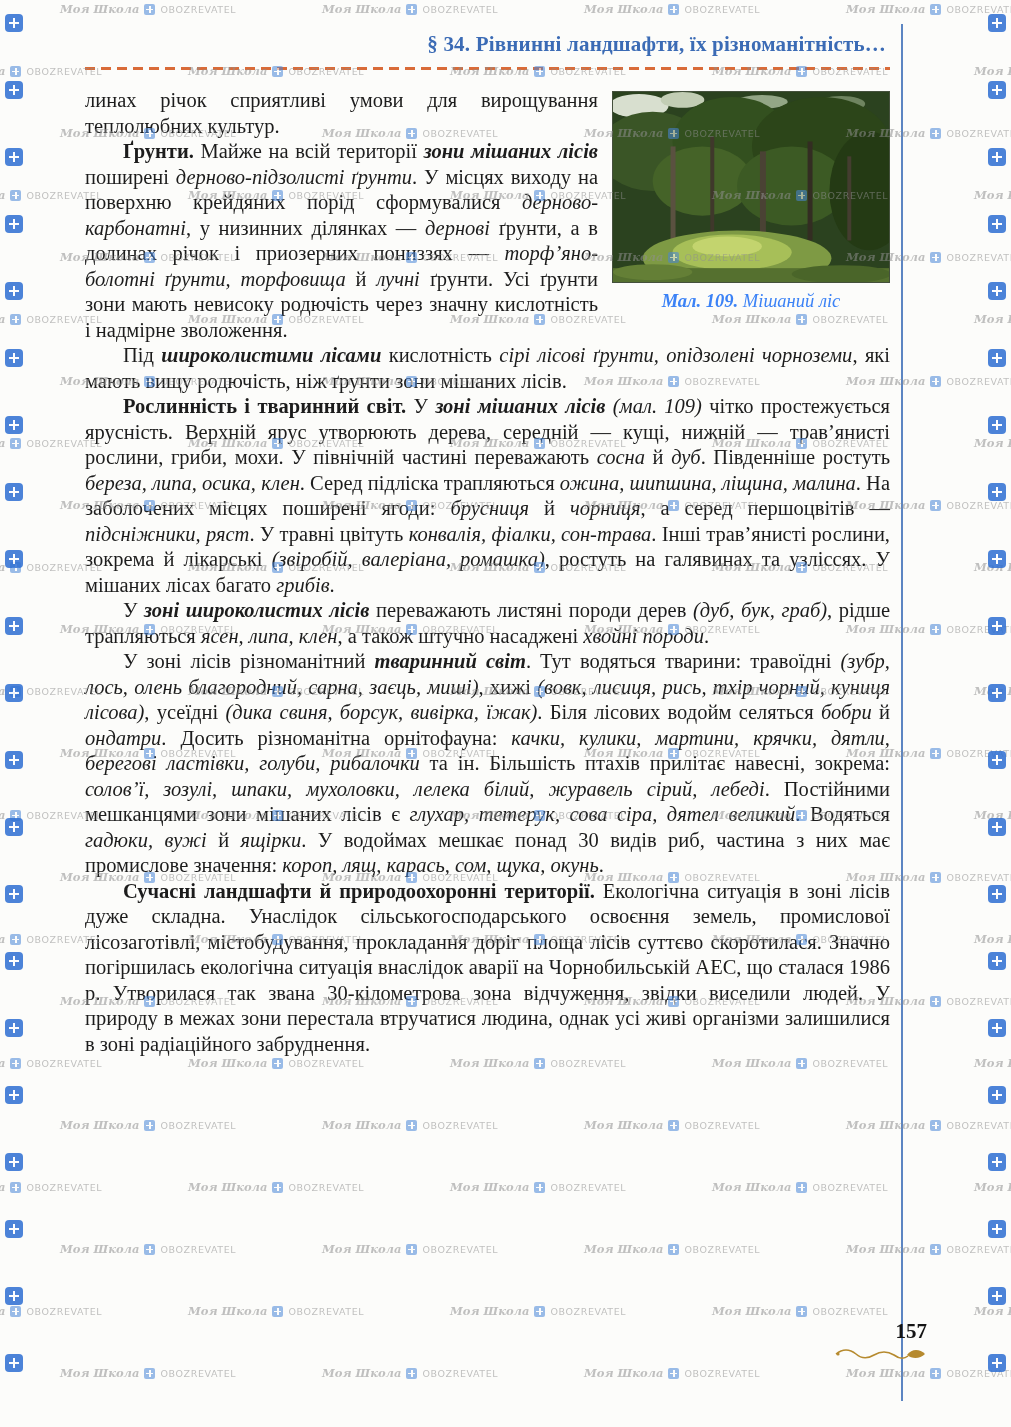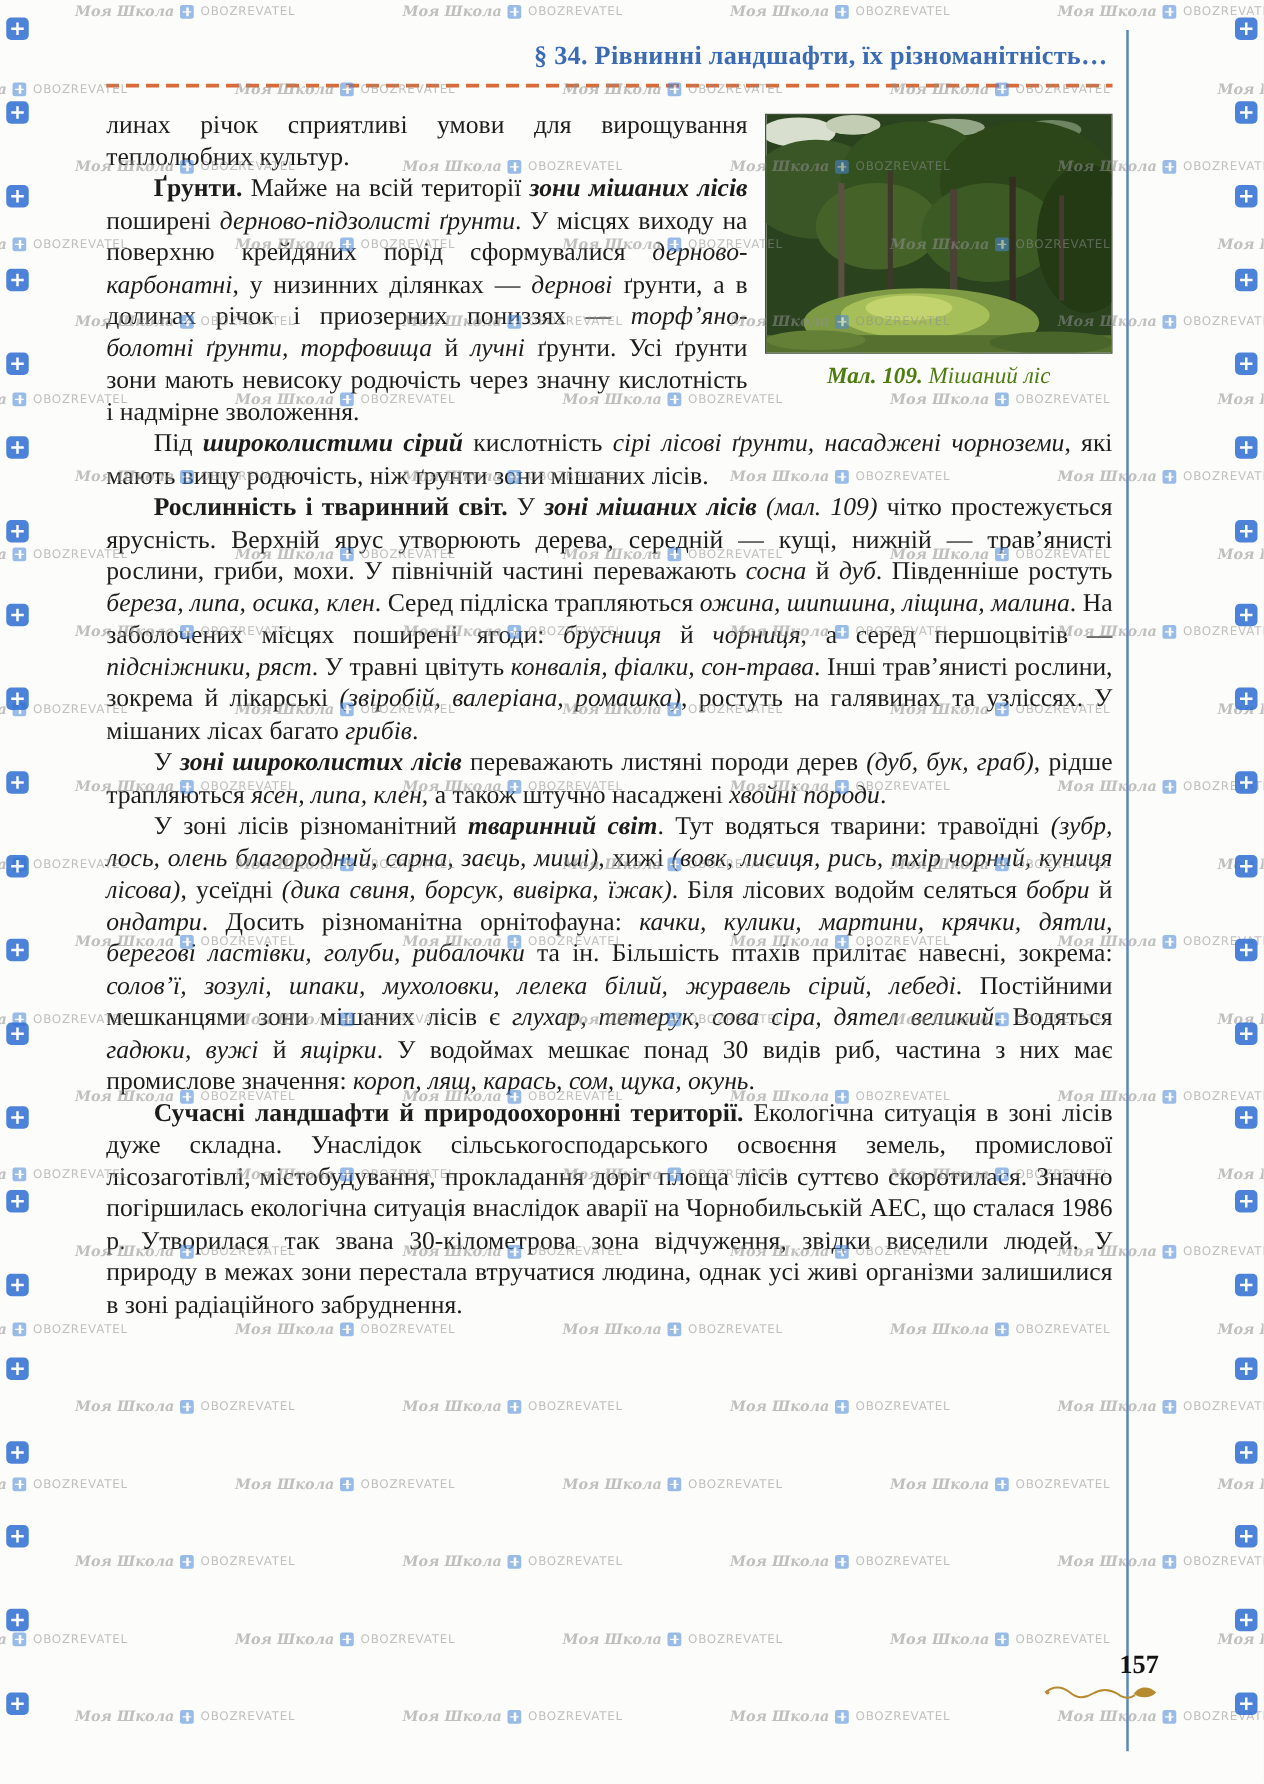--- a/index.html
+++ b/index.html
@@ -46,21 +46,21 @@
     border: 1px solid #44503c;
     box-sizing: border-box;
   }
   .photo svg { display: block; width: 100%; height: 100%; }
   figcaption {
     font-style: italic;
     text-align: center;
     font-size: 18.5px;
     line-height: 24px;
     margin-top: 6px;
-    color: #4d7c0f;
+    color: #3b82f6;
   }
   .cap-num { font-weight: bold; }
   p.para { margin: 0; }
   p.para.indent { text-indent: 38px; }
   .run-r { font-style: normal; font-weight: normal; }
   .run-i { font-style: italic; margin-top: 16px; }
   .run-b { font-weight: bold; }
   .run-bi { font-weight: bold; font-style: italic; }
 
   
@@ -176,21 +176,21 @@
         </div>
         <figcaption>
           <span class="cap-num">Мал. 109.</span>
           <span class="cap-text">Мішаний ліс</span>
         </figcaption>
       </figure>
 
       <div id="paras">
           <p class="para"><span class="run-r">линах річок сприятливі умови для вирощування теплолюбних культур.</span></p>
           <p class="para indent"><span class="run-b">Ґрунти.</span><span class="run-r"> Майже на всій території </span><span class="run-bi">зони мішаних лісів</span><span class="run-r"> поширені </span><span class="run-i">дерново-підзолисті ґрунти</span><span class="run-r">. У місцях виходу на поверхню крейдяних порід сформувалися </span><span class="run-i">дерново-карбонатні</span><span class="run-r">, у низинних ділянках — </span><span class="run-i">дернові</span><span class="run-r"> ґрунти, а в долинах річок і приозерних пониззях — </span><span class="run-i">торф’яно-болотні ґрунти, торфовища</span><span class="run-r"> й </span><span class="run-i">лучні</span><span class="run-r"> ґрунти. Усі ґрунти зони мають невисоку родючість через значну кислотність і надмірне зволоження.</span></p>
-          <p class="para indent"><span class="run-r">Під </span><span class="run-bi">широколистими сірий</span><span class="run-r"> кислотність </span><span class="run-i">сірі лісові ґрунти, насаджені чорноземи</span><span class="run-r">, які мають вищу родючість, ніж ґрунти зони мішаних лісів.</span></p>
+          <p class="para indent"><span class="run-r">Під </span><span class="run-bi">широколистими лісами</span><span class="run-r"> кислотність </span><span class="run-i">сірі лісові ґрунти, опідзолені чорноземи</span><span class="run-r">, які мають вищу родючість, ніж ґрунти зони мішаних лісів.</span></p>
           <p class="para indent"><span class="run-b">Рослинність і тваринний світ.</span><span class="run-r"> У </span><span class="run-bi">зоні мішаних лісів</span><span class="run-i"> (мал. 109)</span><span class="run-r"> чітко простежується ярусність. Верхній ярус утворюють дерева, середній — кущі, нижній — трав’янисті рослини, гриби, мохи. У північній частині переважають </span><span class="run-i">сосна</span><span class="run-r"> й </span><span class="run-i">дуб</span><span class="run-r">. Південніше ростуть </span><span class="run-i">береза, липа, осика, клен</span><span class="run-r">. Серед підліска трапляються </span><span class="run-i">ожина, шипшина, ліщина, малина</span><span class="run-r">. На заболочених місцях поширені ягоди: </span><span class="run-i">брусниця</span><span class="run-r"> й </span><span class="run-i">чорниця</span><span class="run-r">, а серед першоцвітів — </span><span class="run-i">підсніжники, ряст</span><span class="run-r">. У травні цвітуть </span><span class="run-i">конвалія, фіалки, сон-трава</span><span class="run-r">. Інші трав’янисті рослини, зокрема й лікарські </span><span class="run-i">(звіробій, валеріана, ромашка)</span><span class="run-r">, ростуть на галявинах та узліссях. У мішаних лісах багато </span><span class="run-i">грибів</span><span class="run-r">.</span></p>
           <p class="para indent"><span class="run-r">У </span><span class="run-bi">зоні широколистих лісів</span><span class="run-r"> переважають листяні породи дерев </span><span class="run-i">(дуб, бук, граб)</span><span class="run-r">, рідше трапляються </span><span class="run-i">ясен, липа, клен</span><span class="run-r">, а також штучно насаджені </span><span class="run-i">хвойні породи</span><span class="run-r">.</span></p>
           <p class="para indent"><span class="run-r">У зоні лісів різноманітний </span><span class="run-bi">тваринний світ</span><span class="run-r">. Тут водяться тварини: травоїдні </span><span class="run-i">(зубр, лось, олень благородний, сарна, заєць, миші)</span><span class="run-r">, хижі </span><span class="run-i">(вовк, лисиця, рись, тхір чорний, куниця лісова)</span><span class="run-r">, усеїдні </span><span class="run-i">(дика свиня, борсук, вивірка, їжак)</span><span class="run-r">. Біля лісових водойм селяться </span><span class="run-i">бобри</span><span class="run-r"> й </span><span class="run-i">ондатри</span><span class="run-r">. Досить різноманітна орнітофауна: </span><span class="run-i">качки, кулики, мартини, крячки, дятли, берегові ластівки, голуби, рибалочки</span><span class="run-r"> та ін. Більшість птахів прилітає навесні, зокрема: </span><span class="run-i">солов’ї, зозулі, шпаки, мухоловки, лелека білий, журавель сірий, лебеді</span><span class="run-r">. Постійними мешканцями зони мішаних лісів є </span><span class="run-i">глухар, тетерук, сова сіра, дятел великий</span><span class="run-r">. Водяться </span><span class="run-i">гадюки, вужі</span><span class="run-r"> й </span><span class="run-i">ящірки</span><span class="run-r">. У водоймах мешкає понад 30 видів риб, частина з них має промислове значення: </span><span class="run-i">короп, лящ, карась, сом, щука, окунь</span><span class="run-r">.</span></p>
           <p class="para indent"><span class="run-b">Сучасні ландшафти й природоохоронні території.</span><span class="run-r"> Екологічна ситуація в зоні лісів дуже складна. Унаслідок сільськогосподарського освоєння земель, промислової лісозаготівлі, містобудування, прокладання доріг площа лісів суттєво скоротилася. Значно погіршилась екологічна ситуація внаслідок аварії на Чорнобильській АЕС, що сталася 1986 р. Утворилася так звана 30-кілометрова зона відчуження, звідки виселили людей. У природу в межах зони перестала втручатися людина, однак усі живі організми залишилися в зоні радіаційного забруднення.</span></p>
         </div>
 
     </div>
   </div>
 
   <div class="footer">

